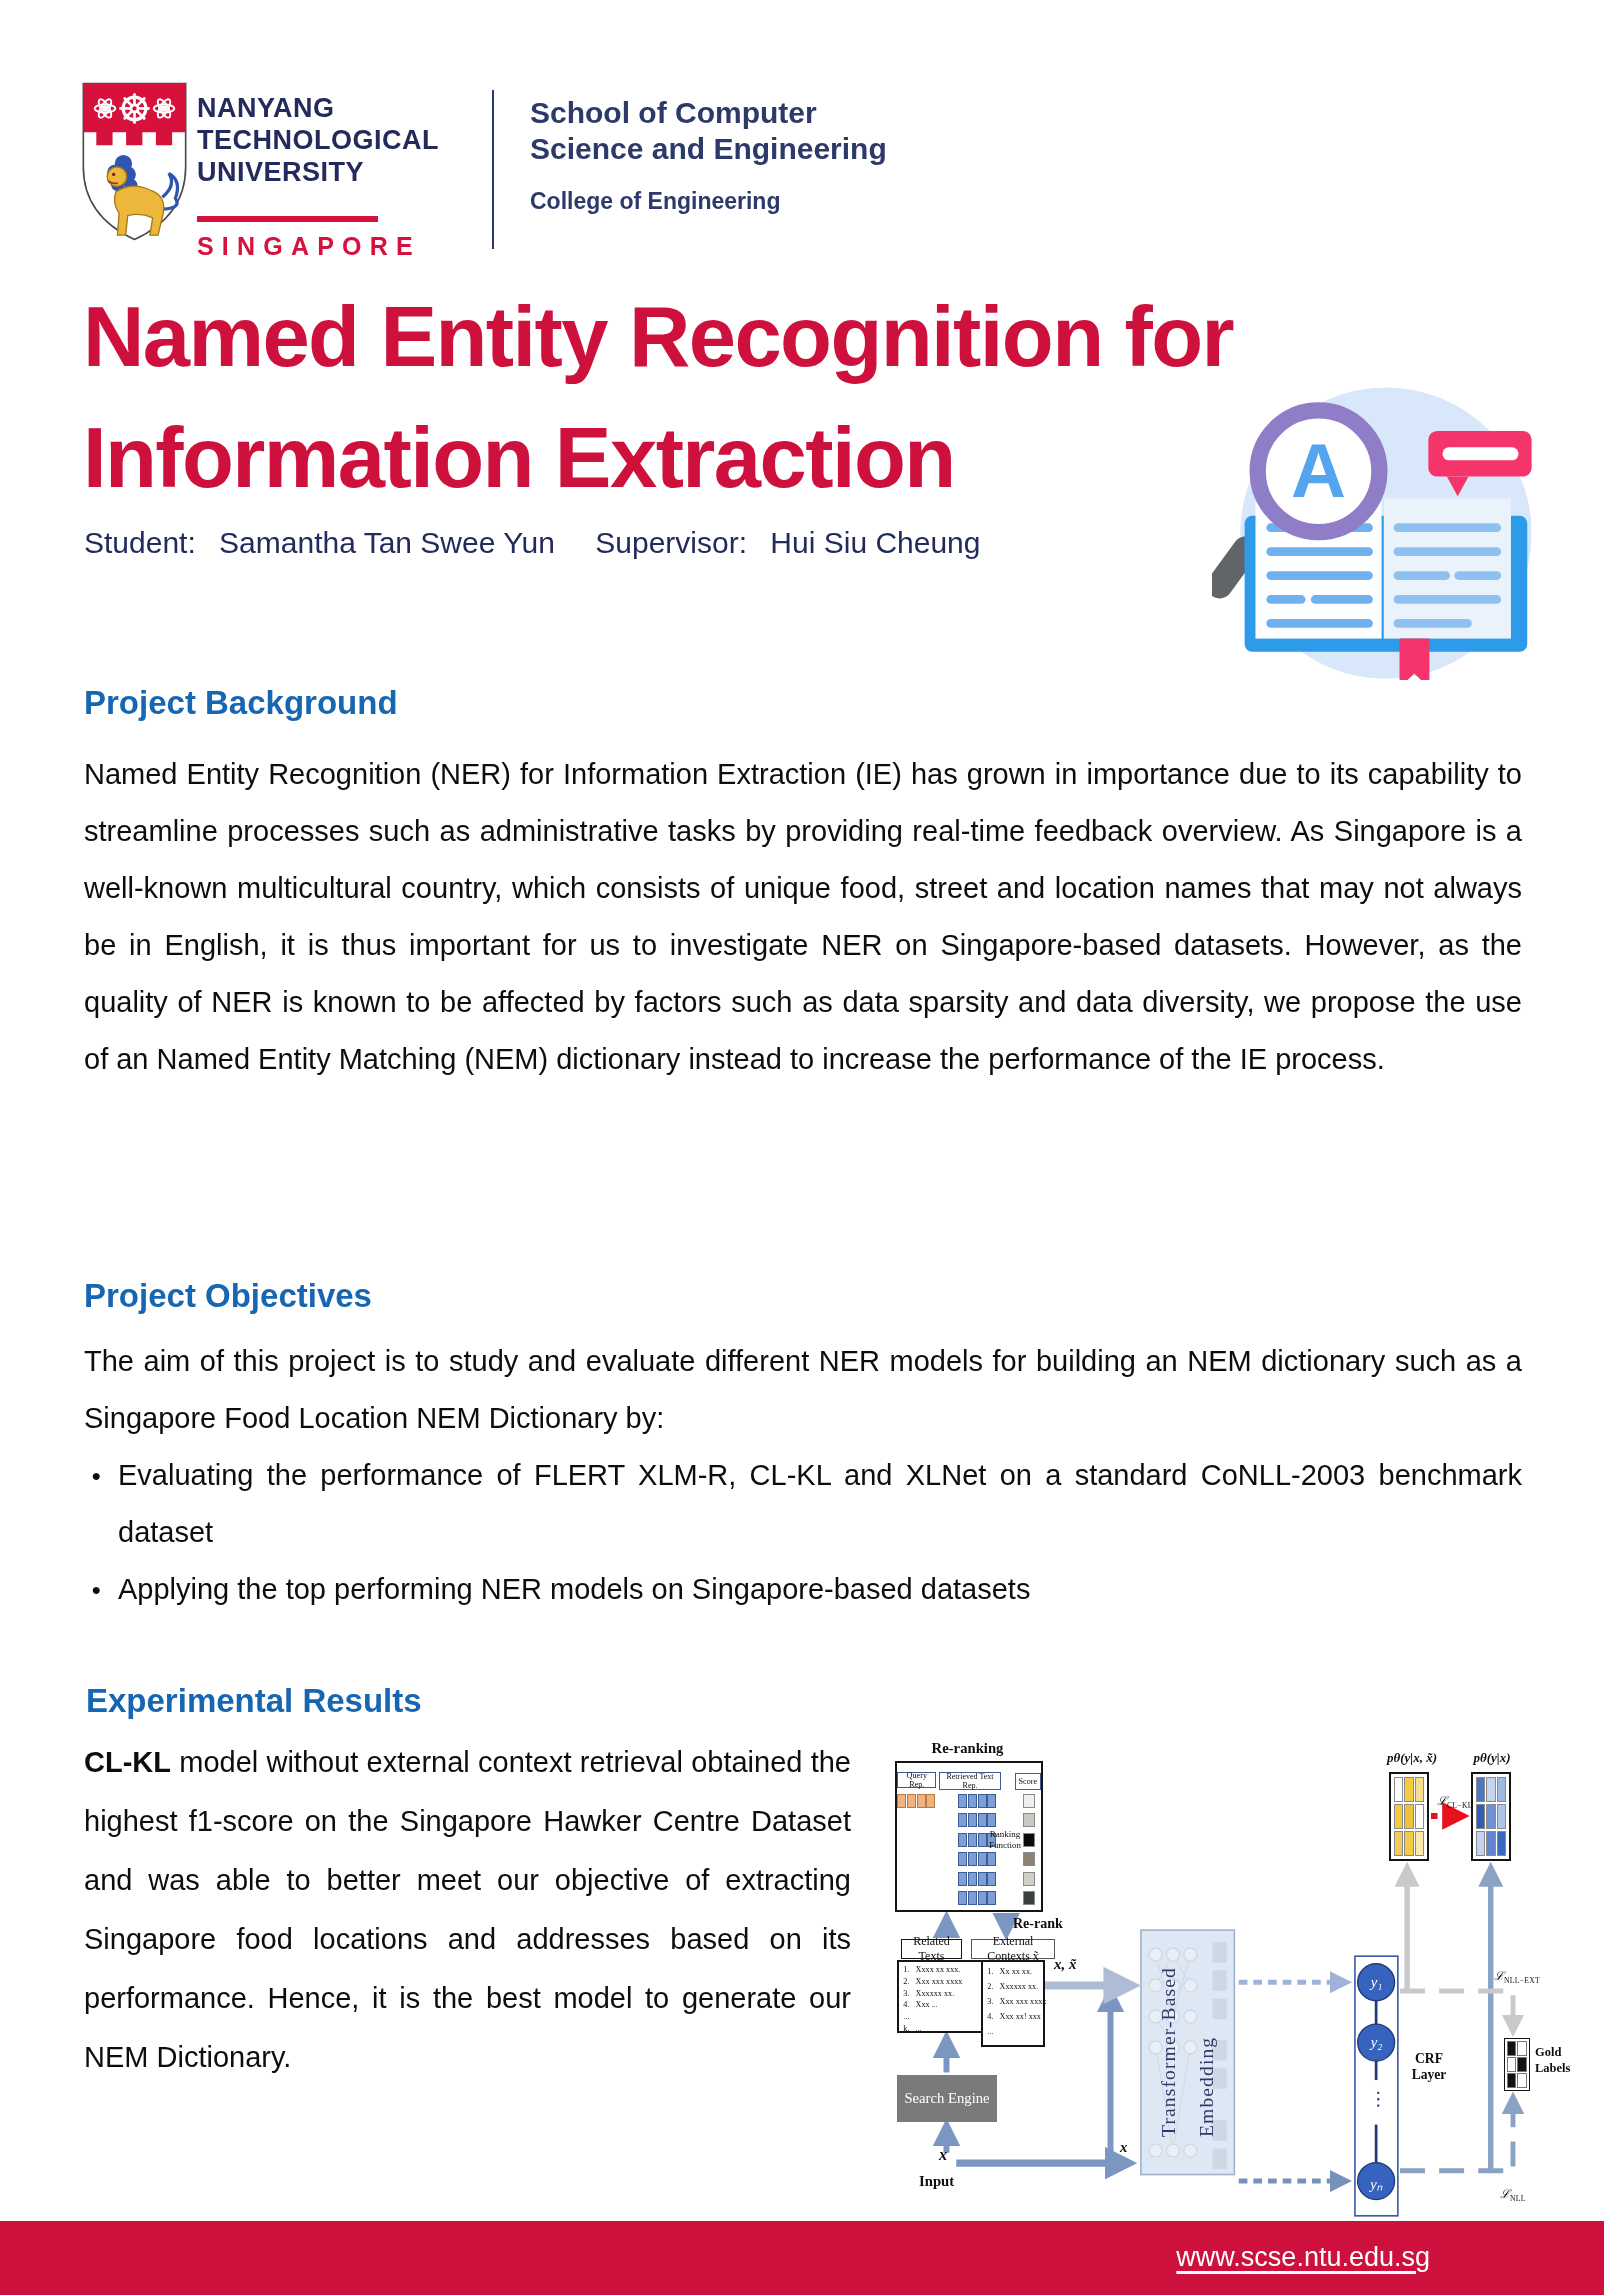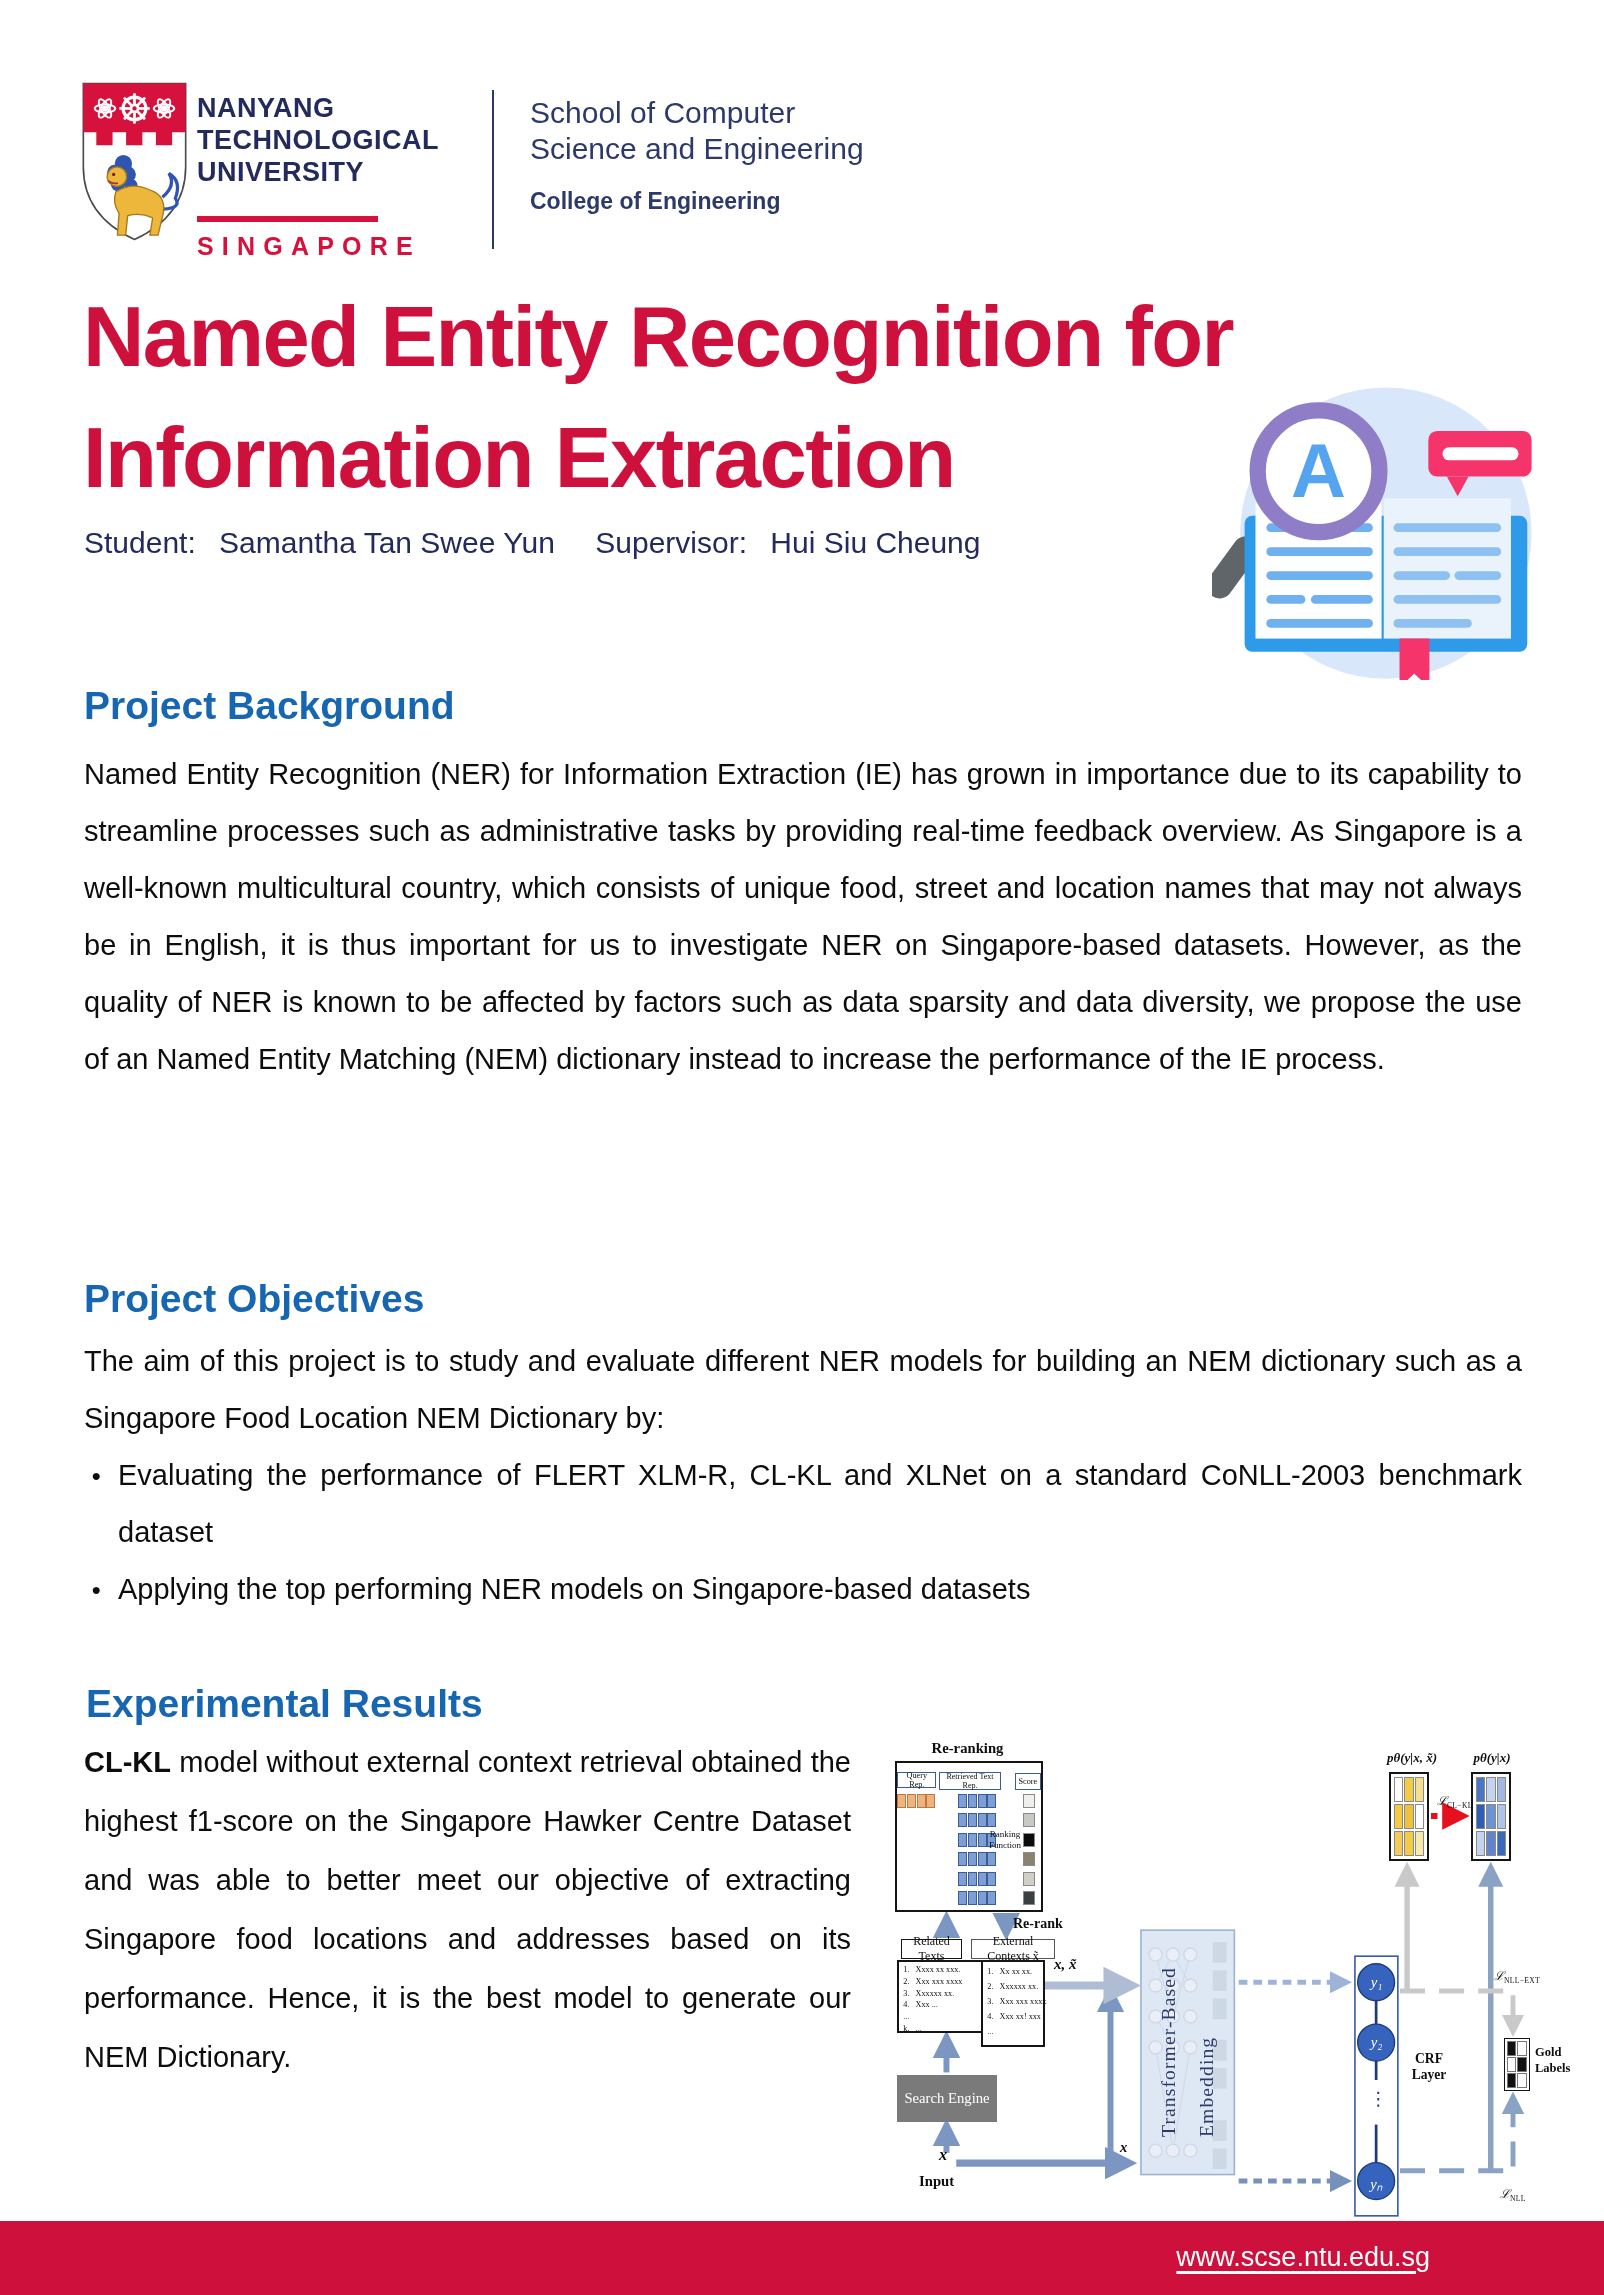--- a/index.html
+++ b/index.html
@@ -4,29 +4,29 @@
 <style>
   html,body{margin:0;padding:0;background:#888;}
   .page{position:relative;width:1604px;height:2295px;background:#ffffff;overflow:hidden;
         font-family:"Liberation Sans",sans-serif;color:#111;}
   .abs{position:absolute;}
   
   .logo-line{font-weight:bold;color:#232A5C;font-size:27px;line-height:32px;letter-spacing:0.5px;}
   .logo-rule{background:#D6113C;width:181px;height:6px;}
   .logo-country{font-weight:bold;color:#D6113C;font-size:25px;letter-spacing:8.2px;}
   .hdr-divider{width:2.2px;height:159px;background:#2D3A69;}
-  .school-line{font-weight:normal;color:#2D3A69;font-size:30px;line-height:36px;}
+  .school-line{font-weight:bold;color:#2D3A69;font-size:30px;line-height:36px;}
   .college-line{font-weight:bold;color:#2D3A69;font-size:23px;margin-top:20.7px;}
   
   .title-line{font-weight:bold;color:#CE103C;font-size:85px;letter-spacing:-1.6px;line-height:1;}
   .byline{font-size:30px;color:#232A5C;}
   .byline .gap1{margin-left:32px;}
   .byline .gap2{margin-left:15px;}
   
-  .sec-heading{font-size:39px;font-weight:bold;color:#1766B1;}
+  .sec-heading{font-size:33px;font-weight:bold;color:#1766B1;}
   .body-text{font-size:29px;line-height:57px;text-align:justify;color:#0d0d0d;}
   .results-text{font-size:29px;line-height:59px;text-align:justify;color:#0d0d0d;}
   ul.obj{list-style:none;margin:0;padding:0;}
   ul.obj li{position:relative;padding-left:34px;font-size:29px;line-height:57px;text-align:justify;color:#0d0d0d;}
   ul.obj li .marker{position:absolute;left:7.6px;top:0;font-size:16.3px;}
   .fig-heading{font-size:32px;font-weight:bold;color:#000;text-align:center;}
   
   .diagram{width:723px;height:478px;}
   .diagram svg.underlay{position:absolute;left:0;top:0;z-index:1;}
   .dg{position:absolute;z-index:2;font-family:"Liberation Serif",serif;color:#0e0e0e;}

